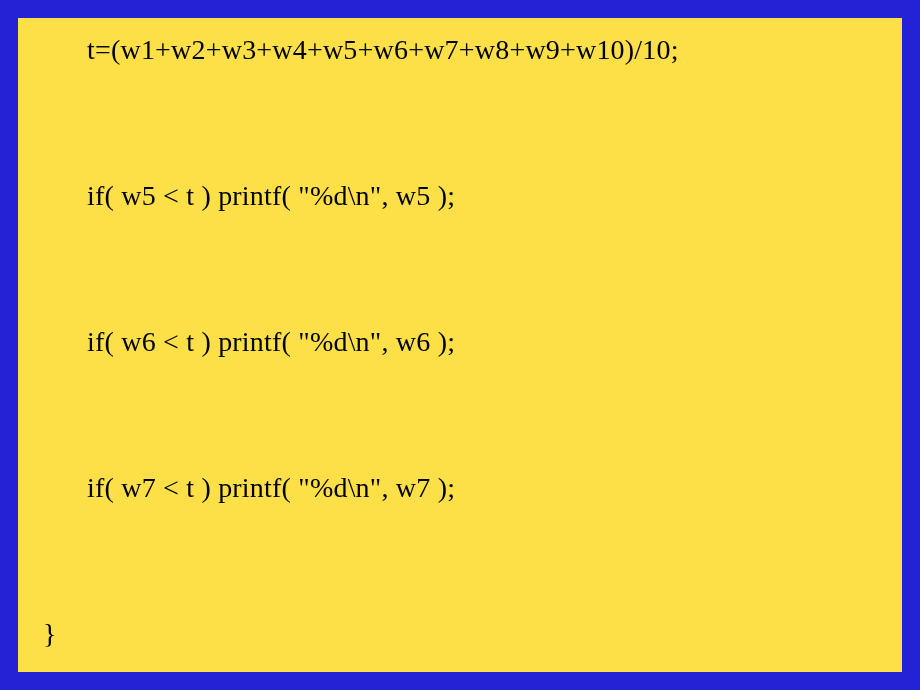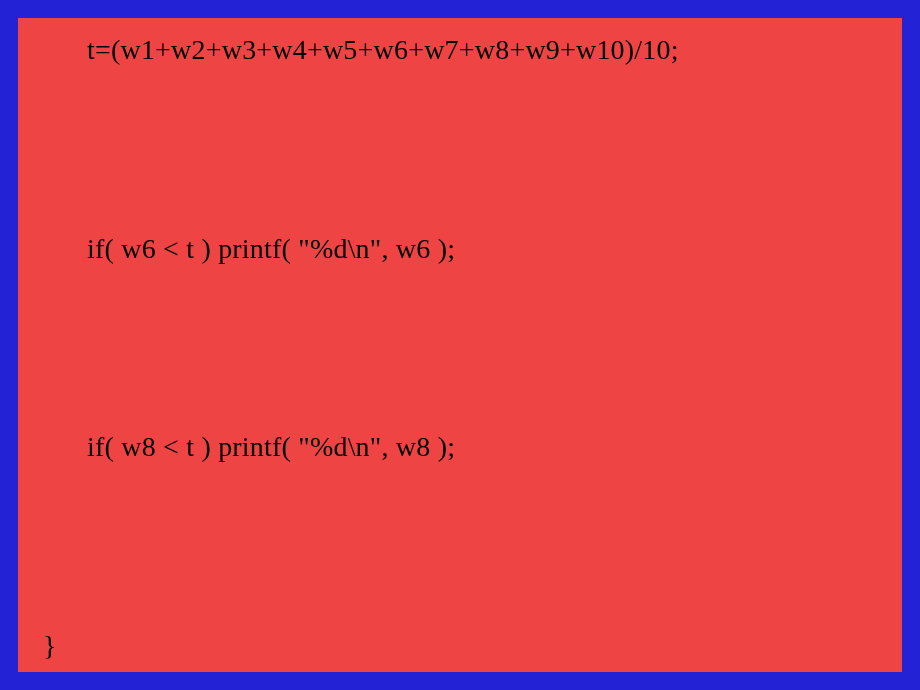--- a/index.html
+++ b/index.html
@@ -10,38 +10,39 @@
     body {
       width: 920px;
       height: 690px;
       background: #2323d5;
       padding: 18px;
       font-family: "Times New Roman", Times, serif;
     }
     .slide {
       width: 100%;
       height: 100%;
-      background: #ef4444;
-      padding: 18px 30px 12px 25px;
+      background: #fde047;
+      padding: 18px 30px 24px 25px;
       display: flex;
       flex-direction: column;
       justify-content: space-between;
     }
     .code-line {
       font-size: 28px;
       color: #000;
       white-space: pre;
       line-height: 1.0;
       letter-spacing: 0.2px;
     }
     .indent {
       padding-left: 44px;
     }
   </style>
 </head>
 <body>
 
 <div class="slide">
   <div class="code-line indent">t=(w1+w2+w3+w4+w5+w6+w7+w8+w9+w10)/10;</div>
+  <div class="code-line indent">if( w5 &lt; t ) printf( "%d\n", w5 );</div>
   <div class="code-line indent">if( w6 &lt; t ) printf( "%d\n", w6 );</div>
-  <div class="code-line indent">if( w8 &lt; t ) printf( "%d\n", w8 );</div>
+  <div class="code-line indent">if( w7 &lt; t ) printf( "%d\n", w7 );</div>
   <div class="code-line">}</div>
 </div>
 
 </body></html>

